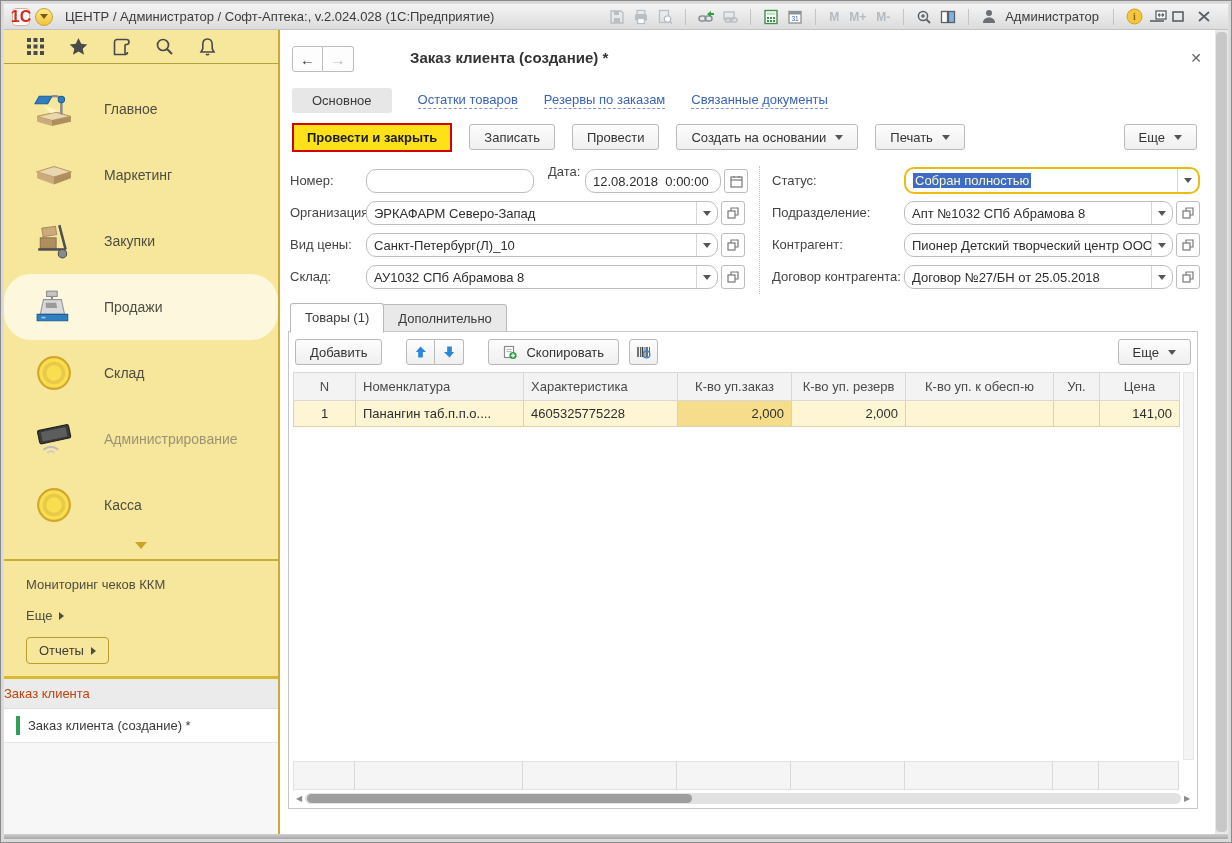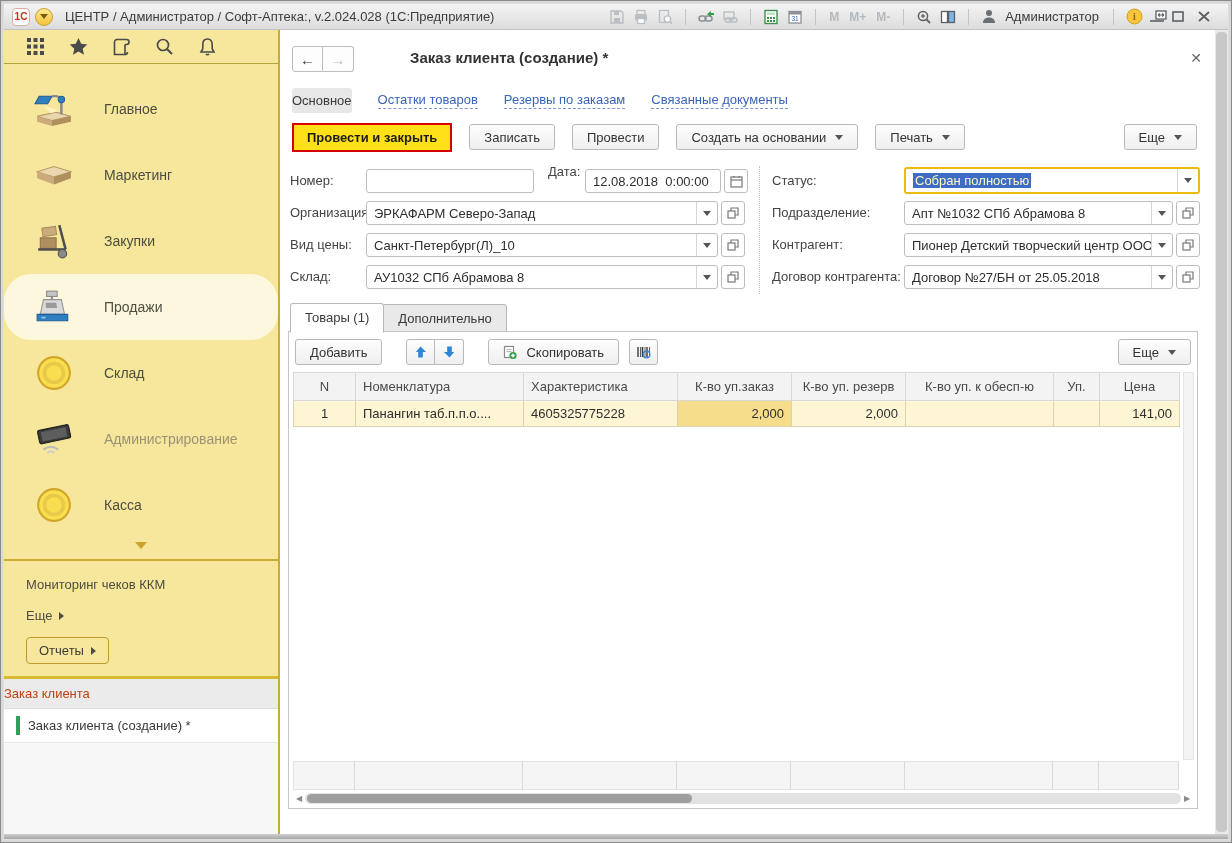--- a/index.html
+++ b/index.html
@@ -10,21 +10,21 @@
   .window { position:absolute; inset:0; border:1px solid #8a8a8a; background:#dedede;
             box-shadow: inset 0 0 0 2px #d9d9d9; }
   .bottom-edge { position:absolute; left:3px; right:3px; bottom:3px; height:5px;
                  background:linear-gradient(#cfcfcf,#a7a7a7); }
 
   
   .titlebar { position:absolute; top:3px; left:3px; right:3px; height:26px;
               background:linear-gradient(#f4f4f4,#dcdcdc); display:flex; align-items:center;
               padding:0 8px; border-bottom:1px solid #c2c2c2; }
   .logo-1c { width:18px; height:18px; border-radius:4px; background:#fff; border:1px solid #d6b1a2;
-             color:#d6281e; font-weight:bold; font-size:10px; display:flex; align-items:center; justify-content:center; }
+             color:#d6281e; font-weight:bold; font-size:16px; display:flex; align-items:center; justify-content:center; }
   .menu-circle { width:18px; height:18px; border-radius:50%; margin-left:5px;
                  background:linear-gradient(#ffe98e,#f3c23a); border:1px solid #c8a234;
                  display:flex; align-items:center; justify-content:center; }
   .tb-sep { width:1px; height:16px; background:#c4c4c4; margin:0 6px; }
   .tb-title { font-size:13px; color:#3c3c3c; margin-left:12px; white-space:nowrap; }
   .tb-right { margin-left:auto; display:flex; align-items:center; gap:4px; }
   .tbi { width:20px; height:20px; display:flex; align-items:center; justify-content:center; }
   .tbm { font-size:12px; font-weight:bold; color:#b3bac0; padding:0 3px; }
   .tb-user { font-size:13px; color:#3c3c3c; margin:0 4px 0 2px; white-space:nowrap; }
   .wbtn { font-size:14px; color:#5a5a5a; width:22px; text-align:center; }
@@ -70,34 +70,34 @@
 
   .nav-group { position:absolute; left:12px; top:16px; display:flex; }
   .nav-btn { width:31px; height:26px; background:#fdfdfd; border:1px solid #bdbdbd;
              display:flex; align-items:center; justify-content:center; font-size:15px; }
   .nav-btn.back { border-radius:3px 0 0 3px; color:#3a3a3a; }
   .nav-btn.fwd  { border-radius:0 3px 3px 0; border-left:none; color:#b9b9b9; }
   .doc-title { position:absolute; left:130px; top:19px; font-size:15px; font-weight:bold; color:#333; }
   .form-close { position:absolute; right:26px; top:20px; font-size:14px; color:#666; }
 
   .navtabs { position:absolute; left:12px; top:58px; display:flex; align-items:center; gap:26px; }
-  .pill { background:#e7e7e7; border-radius:3px; padding:5px 0; font-size:13px; color:#3a3a3a; }
+  .pill { background:#e7e7e7; border-radius:3px; padding:5px 20px; font-size:13px; color:#3a3a3a; }
   .navlink { font-size:13px; color:#3B63B8; border-bottom:1px dashed #7c97cf; padding-bottom:1px; }
 
   .cmdbar { position:absolute; left:12px; top:92px; right:31px; height:30px; display:flex; align-items:center; gap:17px; }
   .btn { background:linear-gradient(#fdfdfd,#efefef); border:1px solid #b9b9b9; border-radius:3px;
          height:26px; padding:0 14px; font-size:13px; color:#333; display:inline-flex; align-items:center; gap:9px; white-space:nowrap; }
   .btn .dd { width:0; height:0; border-left:4px solid transparent; border-right:4px solid transparent; border-top:5px solid #555; }
   .btn-primary { background:#FFE11A; border:2px solid #D50000; border-radius:0; height:29px;
                  font-weight:bold; color:#1a1a1a; padding:0 13px; }
   .cmd-more { margin-left:auto; }
 
   
   .flabel { position:absolute; font-size:13px; color:#444; white-space:nowrap; }
-  .field { position:absolute; height:24px; border:1px solid #bdbdbd; border-radius:3px; background:#fff;
+  .field { position:absolute; height:24px; border:1px solid #bdbdbd; border-radius:10px; background:#fff;
            display:flex; align-items:center; overflow:hidden; }
   .field .txt { flex:1; padding:0 7px; font-size:13px; color:#2e2e2e; white-space:pre; overflow:hidden; }
   .field .abtn { width:21px; align-self:stretch; border-left:1px solid #d5d5d5; display:flex; align-items:center; justify-content:center; flex:none; }
   .field .abtn .dd { width:0; height:0; border-left:4px solid transparent; border-right:4px solid transparent; border-top:5px solid #555; }
   .open-btn { position:absolute; width:24px; height:24px; border:1px solid #bdbdbd; border-radius:3px;
               background:#fff; display:flex; align-items:center; justify-content:center; }
   .field.status { border:2px solid #EDBB0E; height:27px; }
   .sel-text { background:#3D6BC5; color:#fef9c3; padding:0 2px; }
   .col-div { position:absolute; left:479px; top:136px; height:128px; border-left:1px dotted #c0c0c0; }
 

